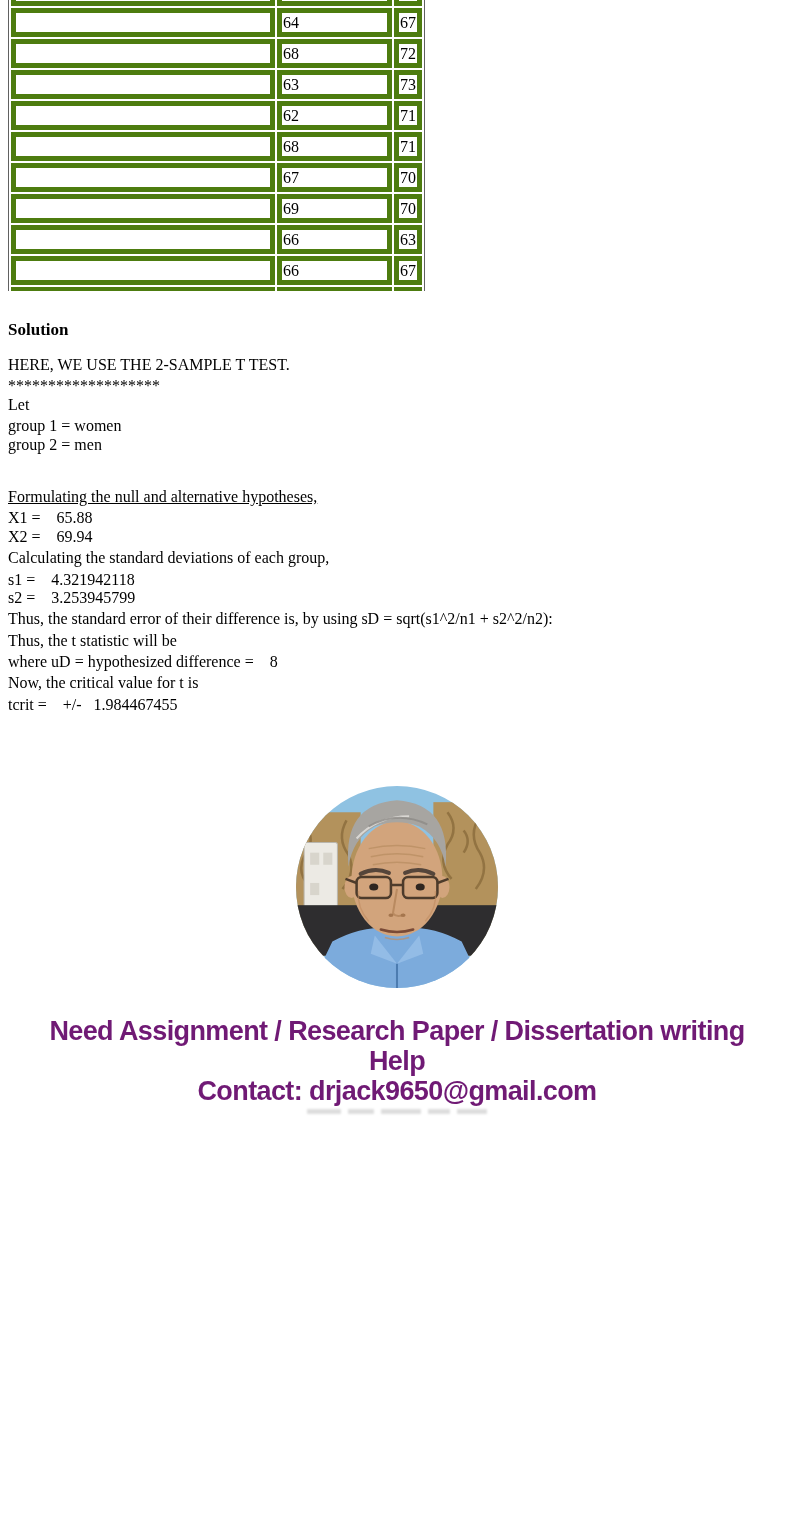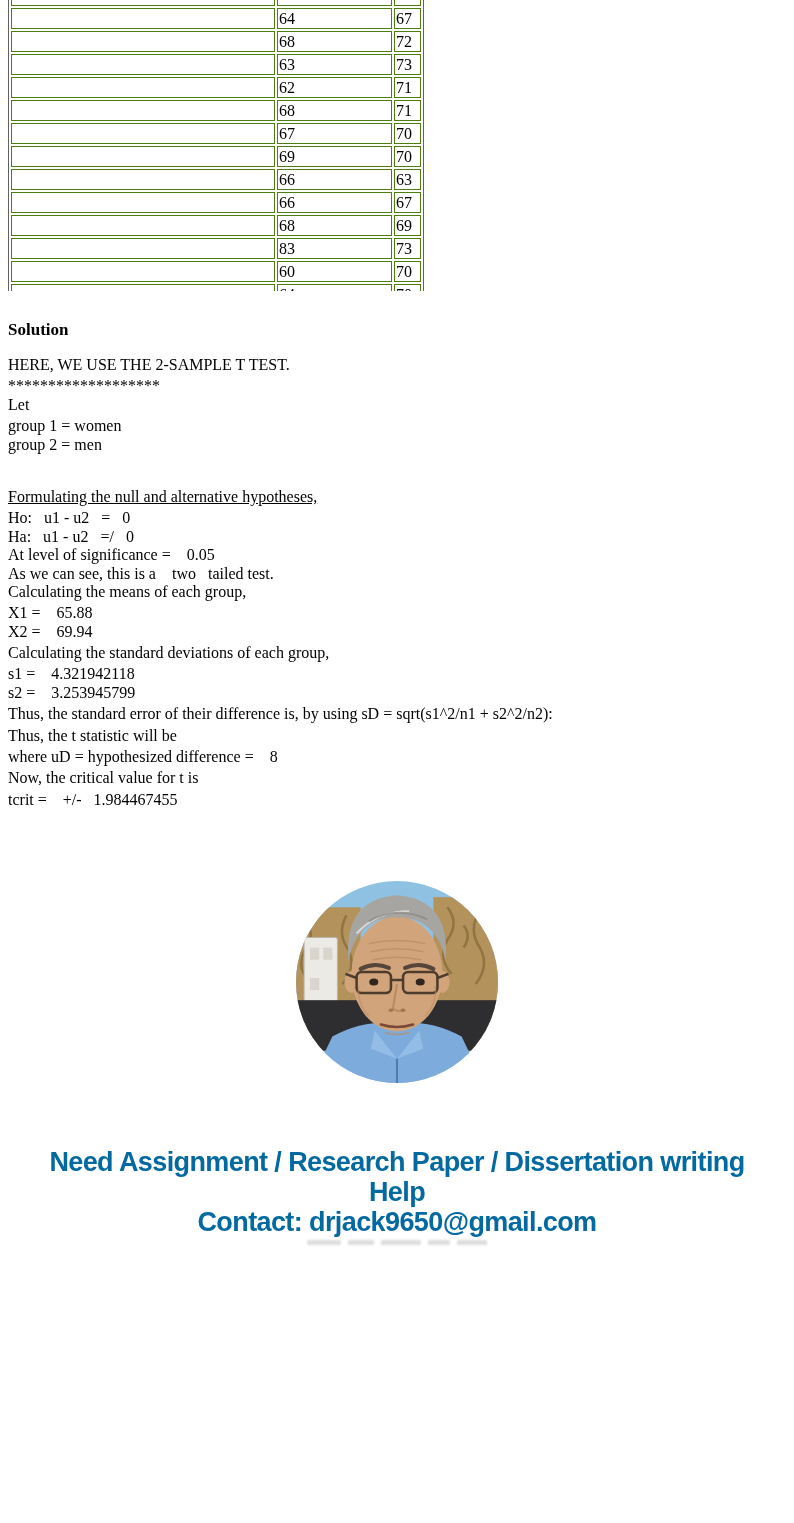--- a/index.html
+++ b/index.html
@@ -17,21 +17,21 @@
     height: 291px;
     overflow: hidden;
   }
   table.data-table {
     border-collapse: separate;
     border-spacing: 2px;
     border: 1px solid #616161;
     margin-top: -17px; 
   }
   table.data-table td {
-    border: 1px solid #4d7c0f;
+    border: 5px solid #4d7c0f;
     padding: 0 1px;
     height: 20px;
     line-height: 19px;
     font-size: 16px;
     vertical-align: middle;
     text-align: left;
     white-space: nowrap;
     margin-left: 11px;
   }
   td.col-blank { width: 264px; }
@@ -59,28 +59,28 @@
   }
   .avatar {
     display: inline-block;
     width: 202px;
     height: 202px;
   }
   .avatar svg { display: block; width: 100%; height: 100%; }
 
   
   .footer {
-    margin-top: 60px;
+    margin-top: 24px;
     text-align: center;
     font-family: "Liberation Sans", sans-serif;
     font-weight: bold;
     font-size: 27px;
     line-height: 30px;
     letter-spacing: -0.6px;
-    color: #0369a1;
+    color: #701a75;
   }
   .footer .headline { max-width: 742px; margin: 0 auto; }
   .footer .contact  { margin: 0 auto; }
 
   .smudge {
     margin: 3px auto 0 auto;
     width: 230px;
     height: 7px;
     display: flex;
     gap: 7px;
@@ -177,25 +177,20 @@
 
 <p class="solution-heading">Solution</p>
 
 <div id="solution-paragraphs">
     <p>HERE, WE USE THE 2-SAMPLE T TEST.</p>
     <p>*******************
 Let</p>
     <p>group 1 = women
 group 2 = men</p>
     <p>Formulating the null and alternative hypotheses,</p>
-    <p>Ho:   u1 - u2   =   0
-Ha:   u1 - u2   =/   0
-At level of significance =    0.05
-As we can see, this is a    two   tailed test.
-Calculating the means of each group,</p>
     <p>X1 =    65.88
 X2 =    69.94</p>
     <p>Calculating the standard deviations of each group,</p>
     <p>s1 =    4.321942118
 s2 =    3.253945799</p>
     <p>Thus, the standard error of their difference is, by using sD = sqrt(s1^2/n1 + s2^2/n2):</p>
     <p>Thus, the t statistic will be</p>
     <p>where uD = hypothesized difference =    8</p>
     <p>Now, the critical value for t is</p>
     <p>tcrit =    +/-   1.984467455</p>

